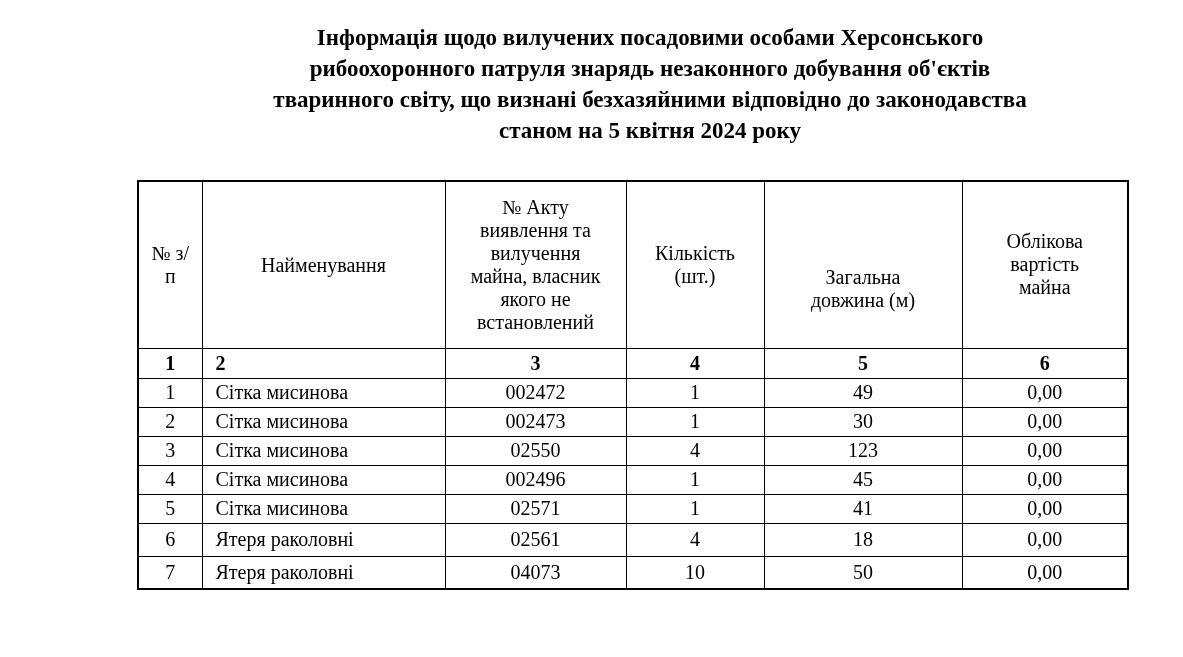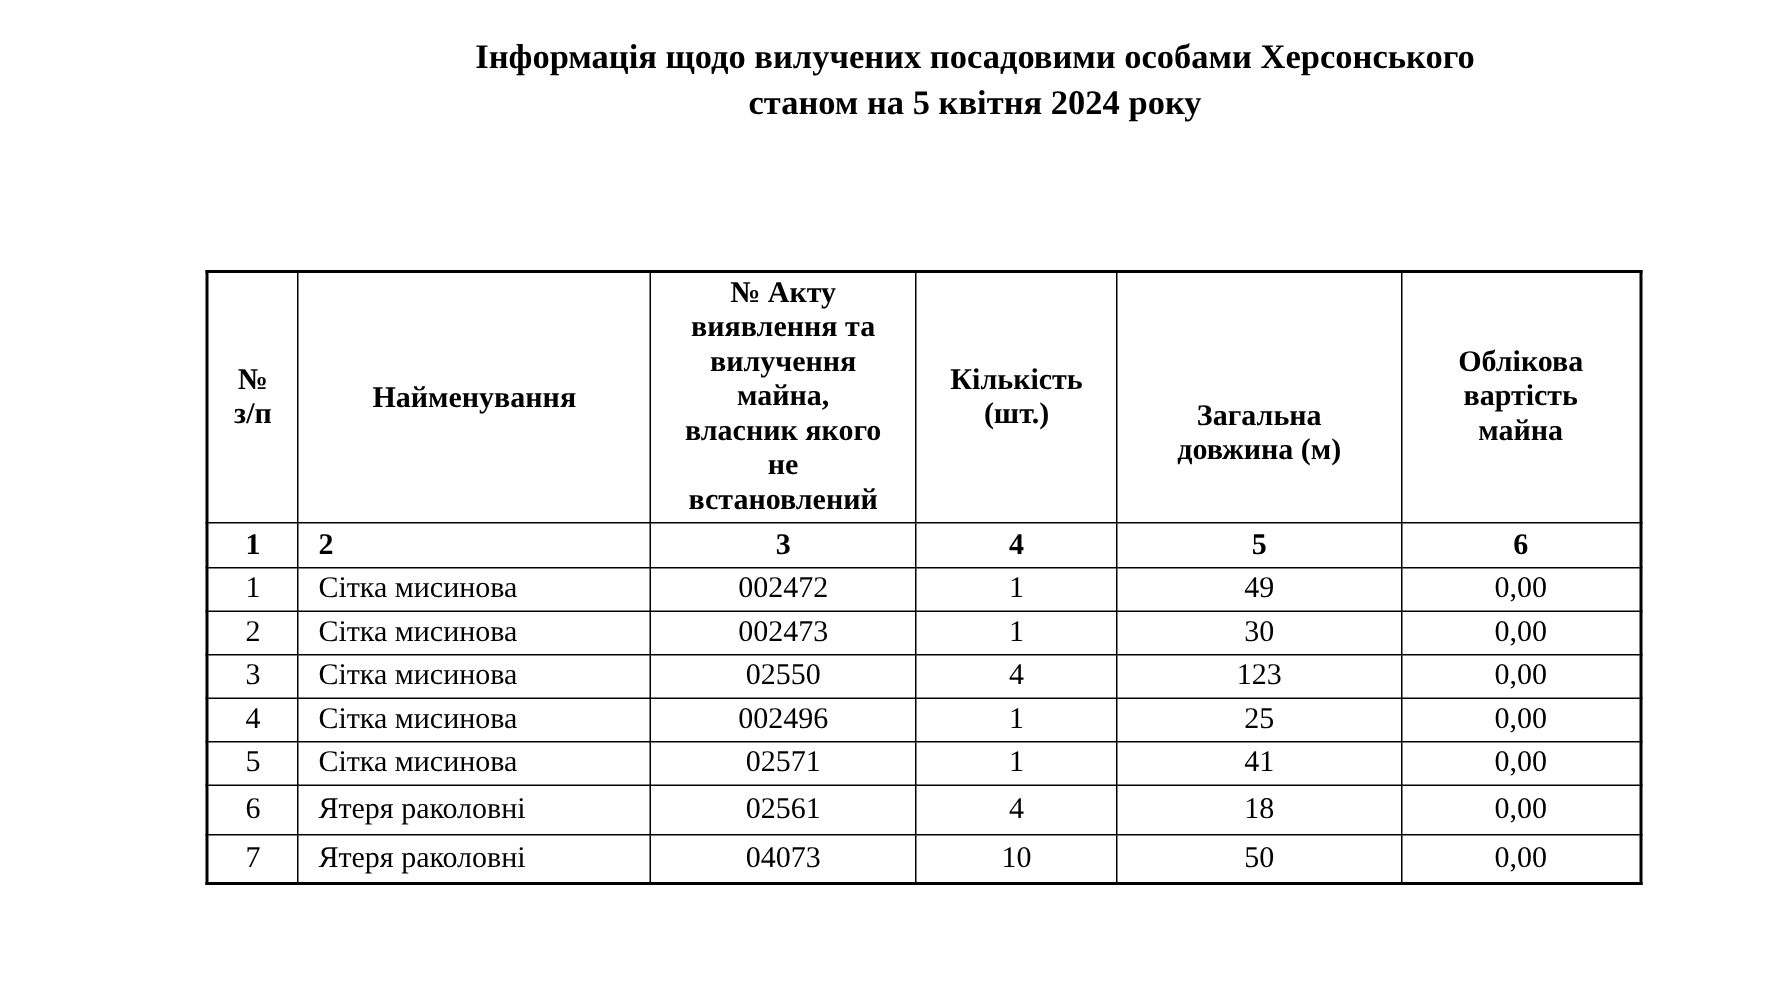--- a/index.html
+++ b/index.html
@@ -11,21 +11,21 @@
     width: 1183px;
     height: 657px;
     font-family: "Liberation Serif", serif;
     color: #000000;
     position: relative;
     overflow: hidden;
   }
   .page {
     position: absolute;
     left: 0; top: 0;
-    width: 1095px;
+    width: 1183px;
     height: 657px;
     background: #ffffff;
   }
   .title-block {
     position: absolute;
     top: 22px;
     left: 145px;
     width: 1010px;
     text-align: center;
     font-weight: bold;
@@ -49,41 +49,43 @@
     overflow: hidden;
   }
   .col1 { width: 64px; }
   .col2 { width: 243px; }
   .col3 { width: 181px; }
   .col4 { width: 138px; }
   .col5 { width: 198px; }
   .col6 { width: 166px; }
   .header-row { height: 167px; }
   .header-row th { font-weight: normal; }
-  .hspan { display: inline-block; vertical-align: middle; font-weight: bold; }
+  .hspan { display: inline-block; vertical-align: middle; }
   .hs1 { max-width: 38px; }
   .hs3 { max-width: 140px; }
   .hs4 { max-width: 100px; }
   .hs5 { max-width: 125px; margin-top: 48px; }
   .hs6 { max-width: 95px; }
   .numbers-row { height: 30px; font-weight: bold; }
   tbody tr { height: 29px; }
   tbody tr:nth-child(7), tbody tr:nth-child(8) { height: 33px; }
   tbody td:nth-child(2) {
     text-align: left;
     padding-left: 13px;
   }
 </style>
 </head>
 <body>
 
 <div class="page">
 
   <div class="title-block">
     <div>Інформація щодо вилучених посадовими особами Херсонського</div>
+    <div>рибоохоронного патруля знарядь незаконного добування об'єктів</div>
+    <div>тваринного світу, що визнані безхазяйними відповідно до законодавства</div>
     <div>станом на 5 квітня 2024 року</div>
   </div>
 
   <table class="doc-table">
     <colgroup>
       <col class="col1">
         <col class="col2">
         <col class="col3">
       <col class="col4">
         <col class="col5">
@@ -130,21 +132,21 @@
           <td>02550</td>
           <td>4</td>
           <td>123</td>
           <td>0,00</td>
         </tr>
         <tr>
           <td>4</td>
           <td>Сітка мисинова</td>
           <td>002496</td>
           <td>1</td>
-          <td>25</td>
+          <td>45</td>
           <td>0,00</td>
         </tr>
         <tr>
           <td>5</td>
           <td>Сітка мисинова</td>
           <td>02571</td>
           <td>1</td>
           <td>41</td>
           <td>0,00</td>
         </tr>

